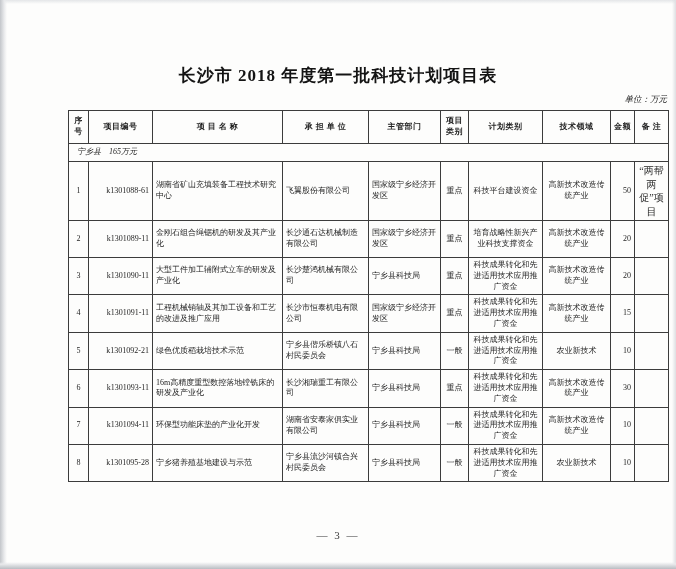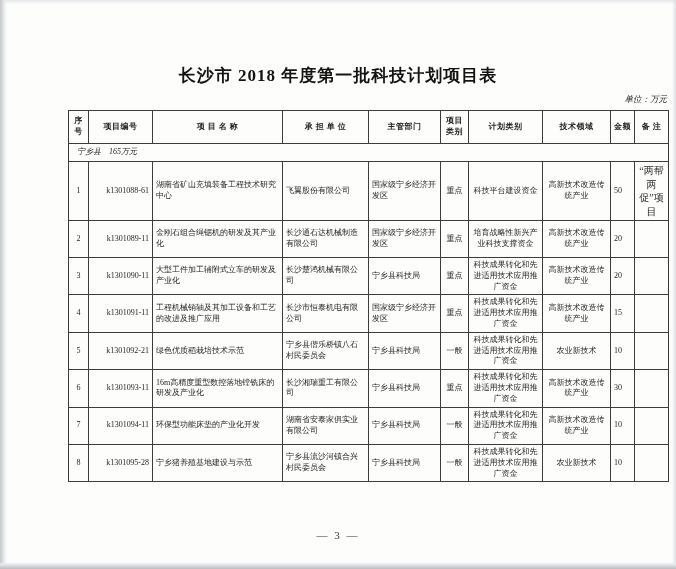--- a/index.html
+++ b/index.html
@@ -62,21 +62,21 @@
   }
   tbody tr.data-row{height:37px;}
   .c-seq{text-align:center;}
   .c-code{text-align:right;letter-spacing:0;}
   .c-name{text-align:left;}
   .c-unit{text-align:left;}
   .c-dept{text-align:left;}
   .c-cat{text-align:center;}
   .c-plan{text-align:center;}
   .c-field{text-align:center;}
-  .c-amount{text-align:left;}
+  .c-amount{text-align:right;}
   .c-remark{text-align:center;font-size:10px;}
   .page-footer{
     position:absolute;top:529px;left:0;width:100%;
     text-align:center;font-size:11px;color:#3a3a3a;
     letter-spacing:2px;
   }
 </style>
 </head>
 <body>
 

